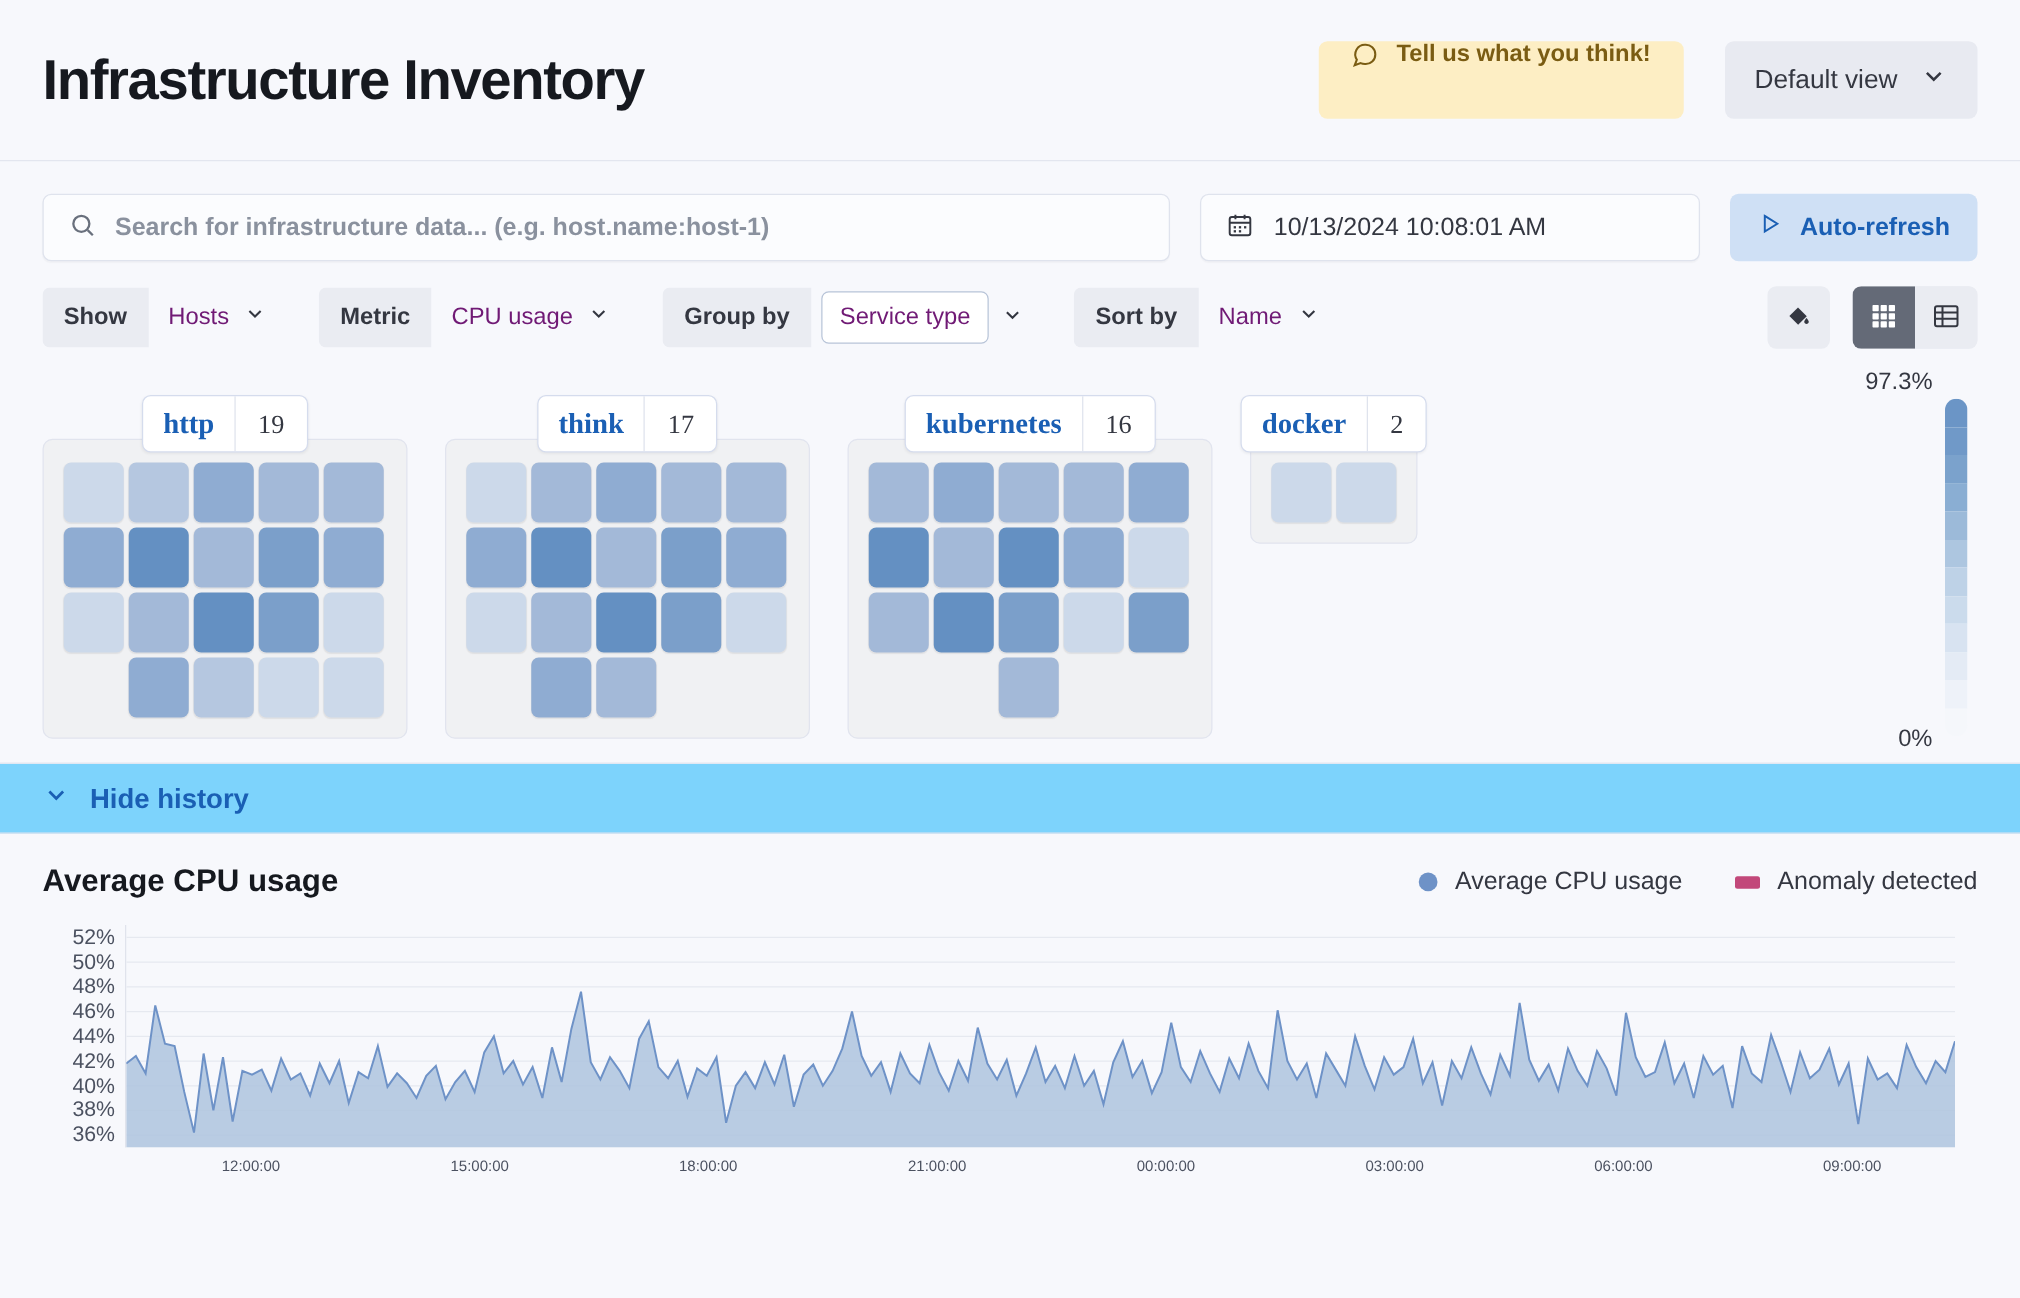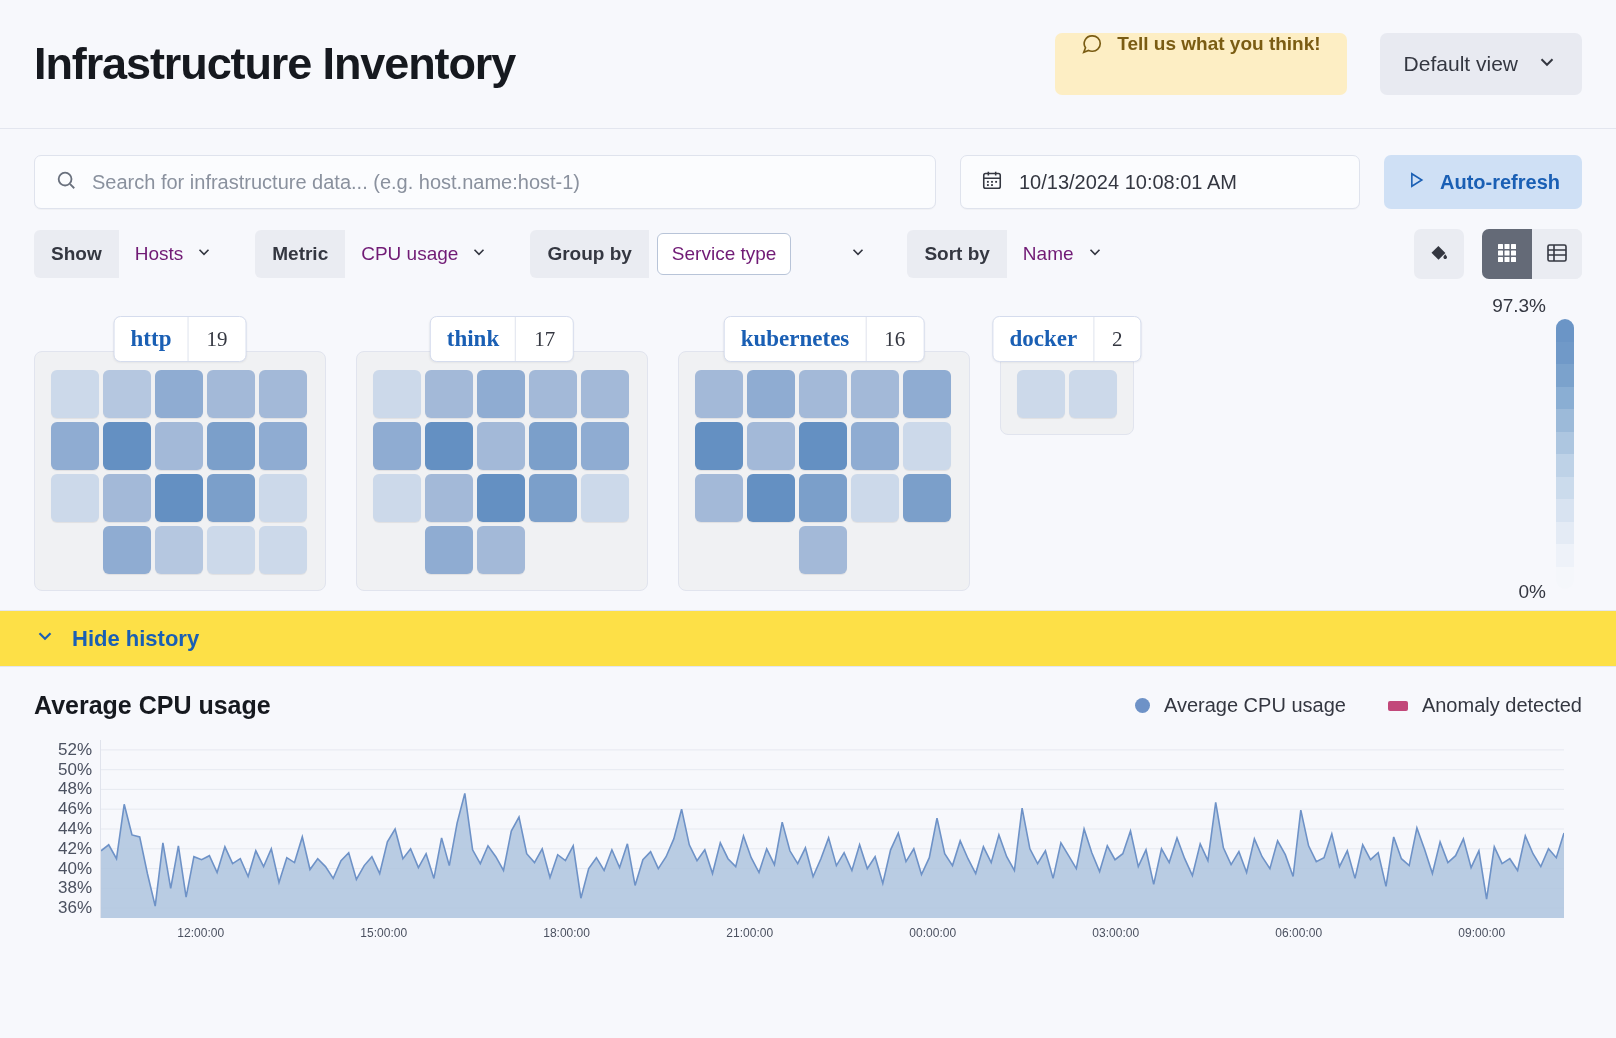--- a/index.html
+++ b/index.html
@@ -75,20 +75,21 @@
     display: flex;
     align-items: center;
     gap: 15px;
     padding: 0 20px;
     box-shadow: 0 1px 1px rgba(0,0,0,0.03);
   }
   .search-box input {
     border: none; outline: none; background: transparent;
     font-size: 20px; color: #0c4a6e; font-family: inherit;
     width: 100%;
+    font-weight: bold;
   }
   .search-box input::placeholder { color: #8a919e; }
   .date-box {
     width: 400px;
     height: 54px;
     background: #fbfcfe;
     border: 1px solid #dfe3ed;
     border-radius: 7px;
     display: flex;
     align-items: center;
@@ -138,21 +139,21 @@
     cursor: pointer;
   }
   .ctrl-value.boxed {
     border: 1px solid #b8c4d8;
     border-radius: 6px;
     background: #ffffff;
     height: 42px;
     margin: 0 10px 0 8px;
     padding: 0 14px;
   }
-  .ctrl-value-wrap { display: flex; align-items: center; gap: 48px; }
+  .ctrl-value-wrap { display: flex; align-items: center; }
   .chev { display: inline-block; }
   .toolbar-right { margin-left: auto; display: flex; align-items: center; gap: 18px; }
   .icon-btn {
     width: 50px; height: 50px;
     background: #eaecf2;
     border: none; border-radius: 7px;
     display: flex; align-items: center; justify-content: center;
     cursor: pointer;
   }
   .seg {
@@ -238,21 +239,21 @@
     display: flex; flex-direction: column;
   }
   .legend-bar div { flex: 1; }
 
   
   .history-bar {
     height: 56px;
     display: flex; align-items: center;
     padding: 0 34px;
     border-bottom: 1px solid #e3e6ef;
-    background: #fde047;
+    background: #7dd3fc;
   }
   .history-toggle {
     display: flex; align-items: center; gap: 16px;
     color: #1a5fb4; font-size: 22px; font-weight: 700;
     background: none; border: none; font-family: inherit;
     cursor: pointer;
   }
 
   .chart-panel { padding: 24px 34px 0 34px; position: relative; }
   .chart-head { display: flex; align-items: center; }

